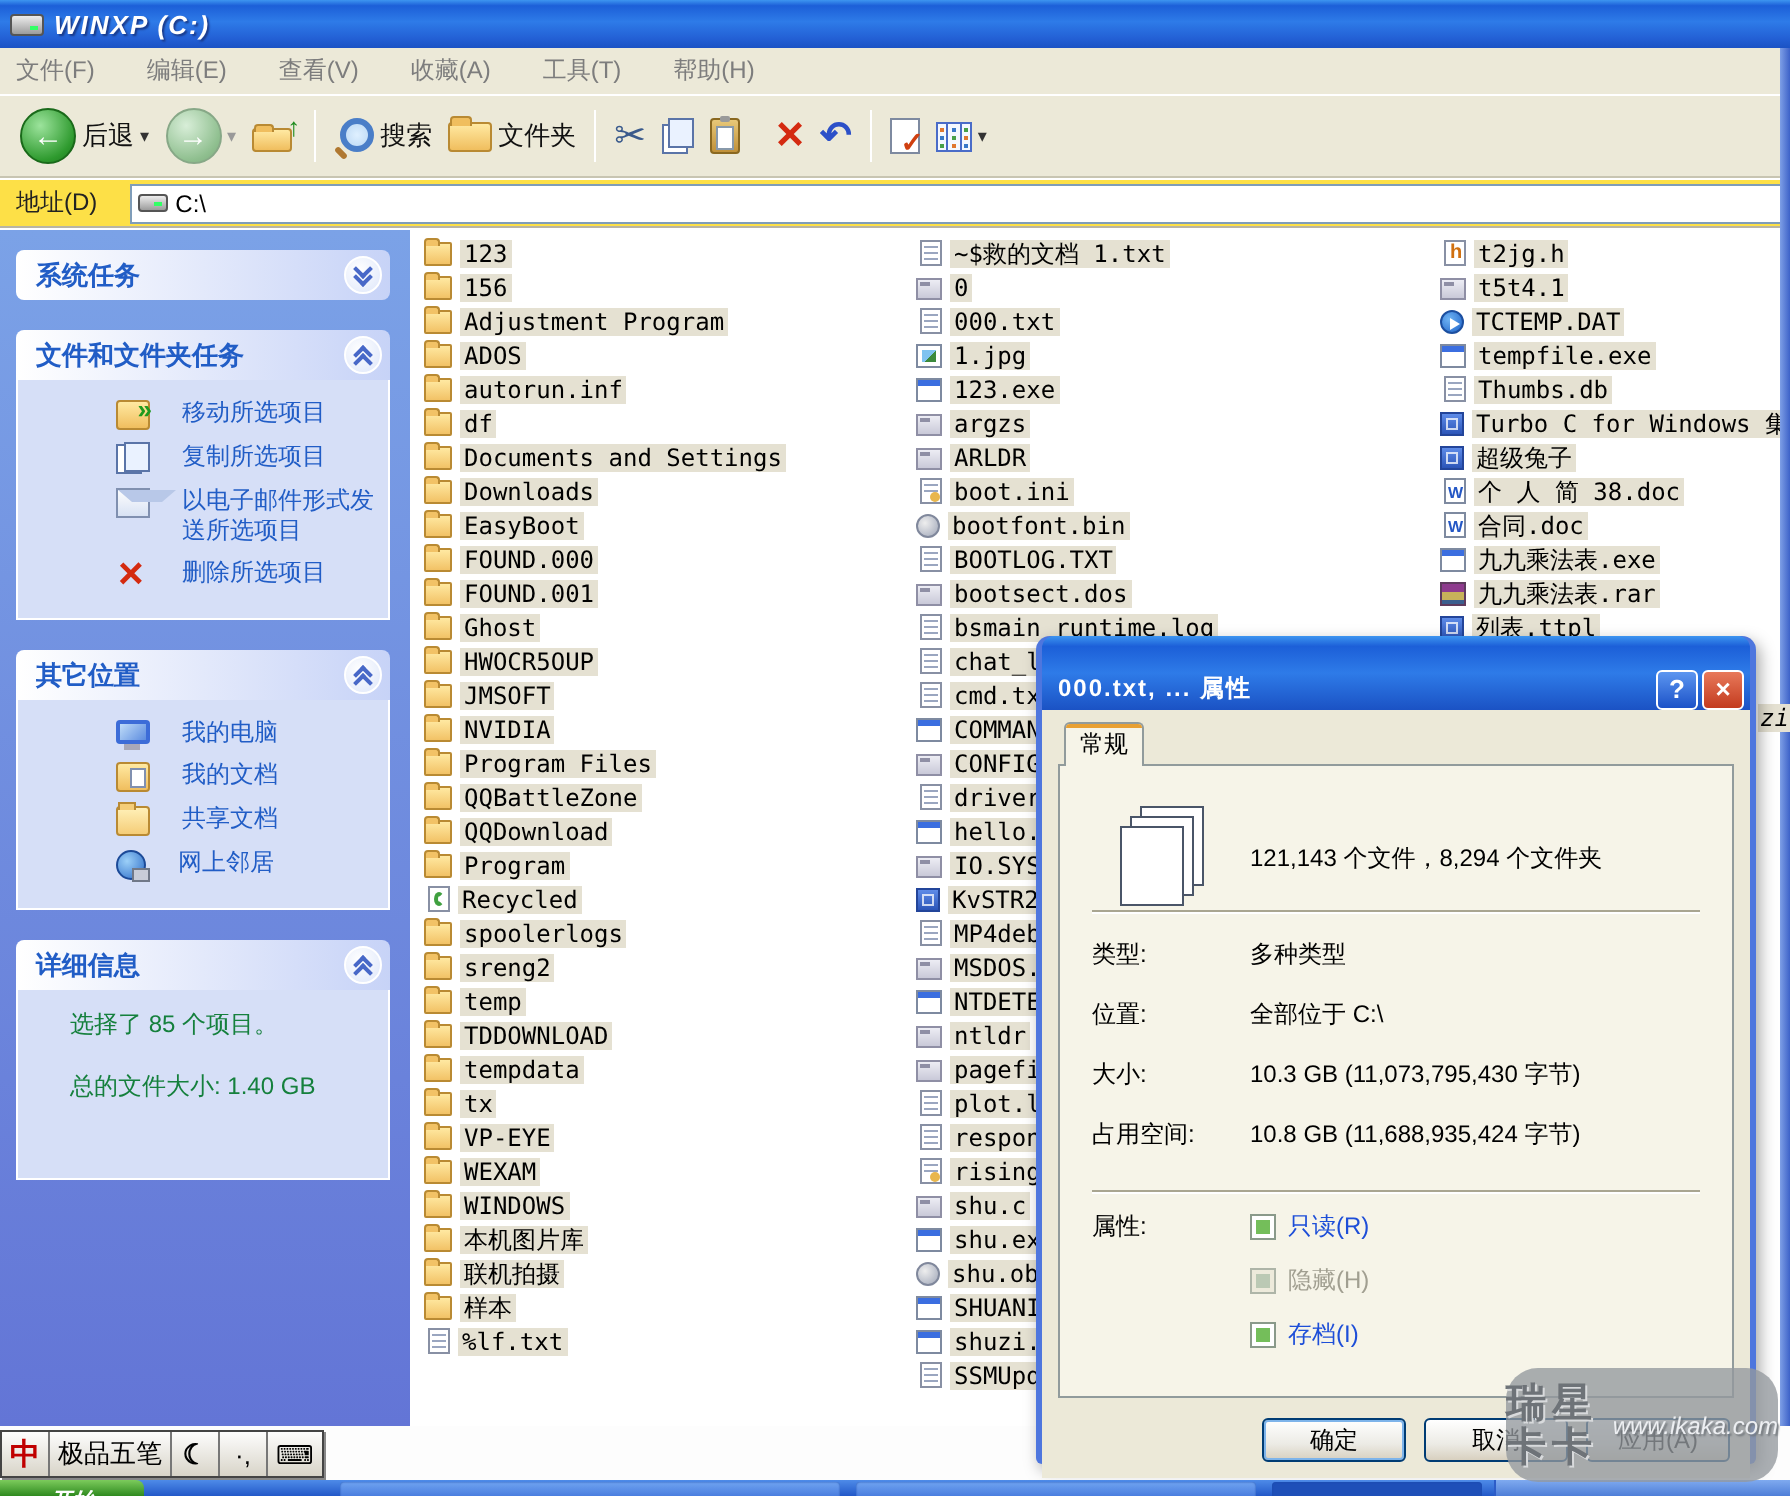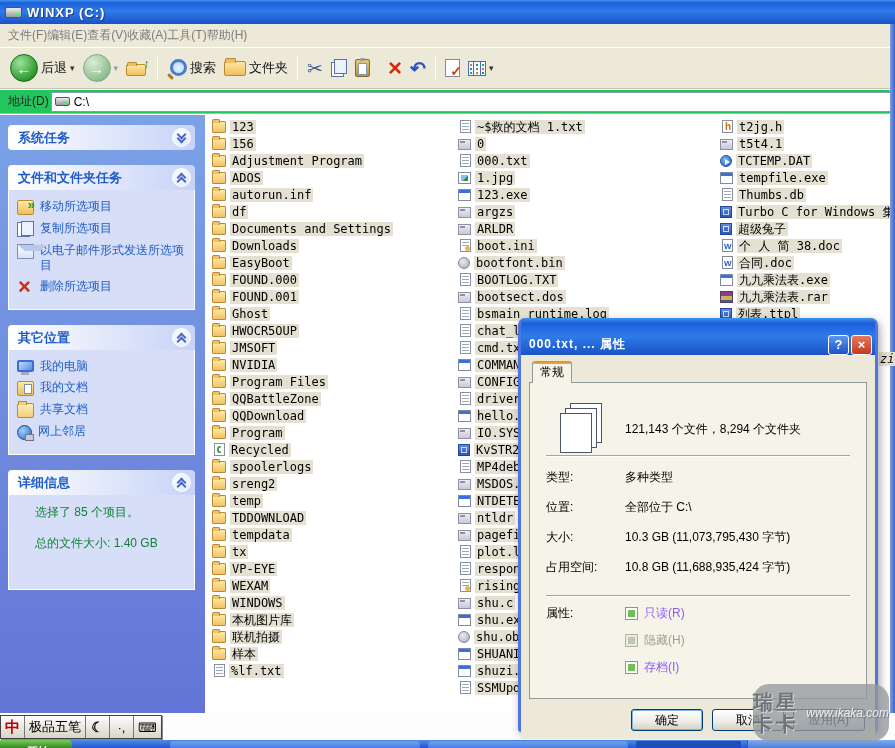--- a/index.html
+++ b/index.html
@@ -3,29 +3,29 @@
 <meta charset="utf-8">
 <style>
   * { margin:0; padding:0; box-sizing:border-box; }
   html,body { width:895px; height:748px; overflow:hidden; }
   body { font-family:"Liberation Sans", sans-serif; background:#fff; }
   #screen { position:relative; width:895px; height:748px; background:#fff; overflow:hidden; }
 
   
   .titlebar { position:absolute; top:0; left:0; right:0; height:24px;
     background:linear-gradient(180deg,#3D95F0 0%,#1C5FD8 12%,#2E7BE8 45%,#2360D5 80%,#1B52C4 100%);
-    display:flex; align-items:center; padding-left:5px; }
+    display:flex; align-items:center; padding-left:5px;font-style:italic; }
   .drive-ic { width:17px; height:11px; border-radius:2px; border:1px solid #555;
     background:linear-gradient(180deg,#EDEDED,#9C9C9C); position:relative; flex:none; }
   .drive-ic::after { content:''; position:absolute; right:2px; bottom:2px; width:4px; height:2px; background:#3F6; }
   .title-text { color:#fff; font-weight:bold; font-size:13px; margin-left:5px; text-shadow:1px 1px 1px #1a3a8a; letter-spacing:1px; }
 
   
   .menubar { position:absolute; top:24px; left:0; right:0; height:24px; background:#ECE9D8;
-    border-bottom:1px solid #fff; display:flex; align-items:center; padding-left:8px; }
+    border-bottom:1px solid #fff; display:flex; align-items:center; padding-left:8px; gap:26px; }
   .mitem { font-size:12px; color:#7D7D7D; cursor:default; }
 
   
   .toolbar { position:absolute; top:48px; left:0; right:0; height:41px; background:#ECE9D8;
     border-bottom:1px solid #C8C5B2; display:flex; align-items:center; padding-left:6px; }
   .tbtn { display:flex; align-items:center; gap:3px; padding:2px 4px; cursor:default; }
   .tlabel { font-size:13px; color:#111; }
   .caret { font-size:9px; color:#333; }
   .caret.dim { color:#999; }
   .circ { width:28px; height:28px; border-radius:50%; display:flex; align-items:center; justify-content:center; flex:none; }
@@ -52,42 +52,42 @@
   .ic-paste { position:relative; width:15px; height:18px; background:linear-gradient(#E8C878,#C09038); border:1px solid #8A6820; border-radius:2px; }
   .ic-paste::before { content:''; position:absolute; left:2px; top:3px; right:2px; bottom:1px; background:#fff; border:1px solid #8899AA; }
   .ic-paste::after { content:''; position:absolute; top:-2px; left:4px; width:5px; height:3px; background:#9A9A9A; border-radius:1px; }
   .ic-doccheck { position:relative; width:15px; height:18px; background:#fff; border:1px solid #7E8AA0; }
   .ic-doccheck .chk { position:absolute; right:-3px; bottom:-3px; color:#D04010; font-weight:bold; font-size:14px; }
   .ic-views { width:18px; height:15px; border:1px solid #4A6CC8; background:
       linear-gradient(90deg,#F4F8FF 0 4px,#4A6CC8 4px 5px,#F4F8FF 5px 11px,#4A6CC8 11px 12px,#F4F8FF 12px 18px); position:relative; }
   .ic-views::before { content:''; position:absolute; left:1px; top:2px; width:2px; height:2px; background:#E07830; box-shadow:6px 0 0 #3878C8, 12px 0 0 #48A048, 0 4px 0 #3878C8, 6px 4px 0 #48A048, 12px 4px 0 #E07830, 0 8px 0 #48A048, 6px 8px 0 #E07830, 12px 8px 0 #3878C8; }
 
   
-  .addressbar { position:absolute; top:90px; left:0; right:0; height:24px; background:#22c55e;
-    border-bottom:1px solid #B8B5A4; display:flex; align-items:center; padding:0 3px 0 8px; gap:2px; }
+  .addressbar { position:absolute; top:90px; left:0; right:0; height:24px; background:#fde047;
+    border-bottom:1px solid #B8B5A4; display:flex; align-items:center; padding:0 3px 0 8px; gap:16px; }
   .addr-label { font-size:12px; color:#222; flex:none; }
   .addr-box { flex:1; height:20px; background:#fff; border:1px solid #7F9DB9; display:flex; align-items:center; padding-left:3px; gap:4px; }
   .addr-box input { border:none; outline:none; font-size:12px; font-family:"Liberation Sans",sans-serif; flex:1; background:transparent; }
 
   
   .main { position:absolute; top:115px; left:0; height:598px; right:0; display:flex; }
   .win-right-border { position:absolute; top:24px; right:0; width:5px; height:689px; background:linear-gradient(90deg,#7E9FE6,#3D62C8); z-index:3; }
 
   
   .sidebar { width:205px; flex:none; background:linear-gradient(180deg,#7BA2E7,#6375D6); padding:10px 10px 0 8px; overflow:hidden; }
   .panel { margin-bottom:15px; }
   .phead { height:25px; border-radius:4px 4px 0 0; background:linear-gradient(90deg,#FFFFFF,#C7D3F7);
     display:flex; align-items:center; justify-content:space-between; padding:0 4px 0 10px; cursor:default; }
   .phead .ptitle { color:#215DC6; font-weight:bold; font-size:13px; }
   .chevc { width:19px; height:19px; border-radius:50%; background:radial-gradient(circle at 40% 35%,#fff,#DDE6FA); border:1px solid #fff; position:relative; flex:none; }
   .chevc i { position:absolute; left:5px; width:7px; height:7px; border-left:2px solid #4868C8; border-top:2px solid #4868C8; }
   .chevc.up i.a { top:5px; transform:rotate(45deg); } .chevc.up i.b { top:9px; transform:rotate(45deg); }
   .chevc.down i.a { top:2px; transform:rotate(225deg); } .chevc.down i.b { top:6px; transform:rotate(225deg); }
   .pbody { background:#D6DFF7; border:1px solid #fff; border-top:none; padding:9px 6px 8px 8px; }
-  .stask { display:flex; align-items:flex-start; gap:6px; margin-bottom:6px; cursor:pointer; }
+  .stask { display:flex; align-items:flex-start; gap:16px; margin-bottom:6px; cursor:pointer;margin-left:41px; }
   .slabel { color:#215DC6; font-size:12px; line-height:15px; }
   .dtext { color:#15803d; font-size:12px; margin-bottom:14px;margin-left:18px; }
 
   
   .sic { width:17px; height:15px; position:relative; flex:none; margin-top:1px; }
   .sic.i-move { background:linear-gradient(#FFE9A2,#F0BE5E); border:1px solid #B98A33; border-radius:2px; }
   .sic.i-move::after { content:'»'; position:absolute; right:-2px; top:-4px; color:#1E9A1E; font-weight:bold; font-size:13px; }
   .sic.i-copy::before, .sic.i-copy::after { content:''; position:absolute; width:11px; height:13px; background:#fff; border:1px solid #5A74A8; }
   .sic.i-copy::before { left:0; bottom:0; } .sic.i-copy::after { right:0; top:-1px; background:#EAF2FF; }
   .sic.i-mail { background:linear-gradient(#FDFDFD,#D8E2F4); border:1px solid #8090B0; }
@@ -166,21 +166,21 @@
   .dlabel { width:79px; flex:none; color:#000; }
   .dvalue { color:#000; white-space:pre; }
   .dattrs { position:absolute; left:16px; top:222px; right:6px; display:flex; font-size:12px; }
   .dattrs .dlabel { width:79px; }
   .cbcol { display:flex; flex-direction:column; gap:10px; }
   .cbrow { display:flex; align-items:center; gap:6px; cursor:pointer; }
   .cb { position:relative; width:13px; height:13px; background:#fff; border:1px solid #8A9A8A; flex:none; }
   .cb.i-checked::after { content:''; position:absolute; inset:2px; background:#74BE5A; }
   .cb.i-disabled { background:#EDEADB; border-color:#AEB5A8; }
   .cb.i-disabled::after { content:''; position:absolute; inset:2px; background:#BBC9B4; }
-  .cbl { color:#8b5cf6; } .cbl.i-disabled { color:#A19F91; }
+  .cbl { color:#1d4ed8; } .cbl.i-disabled { color:#A19F91; }
   .dlg-buttons { position:absolute; bottom:8px; right:10px; display:flex; gap:9px; }
   .xpbtn { width:72px; height:22px; border:1px solid #003C74; border-radius:3px; font-size:12px;
     background:linear-gradient(180deg,#FFFFFF,#ECEBE5 60%,#D8D0BF); display:flex; align-items:center; justify-content:center; cursor:pointer; }
   .xpbtn.default { box-shadow:inset 0 0 0 1px #7EB4EA; }
 
   
   .watermark { position:absolute; left:753px; top:684px; width:136px; height:57px; z-index:9;
     background:rgba(148,152,158,.78); border-radius:16px; display:flex; flex-direction:row; align-items:center; justify-content:center; }
   .wm1 { font-weight:bold; font-size:20px; color:#6E7378; letter-spacing:3px; text-shadow:1px 1px 0 #D8DADC; line-height:22px; }
   .wm2 { font-style:italic; font-size:12px; color:#EDEFF2; text-shadow:1px 1px 1px #70757A; }

